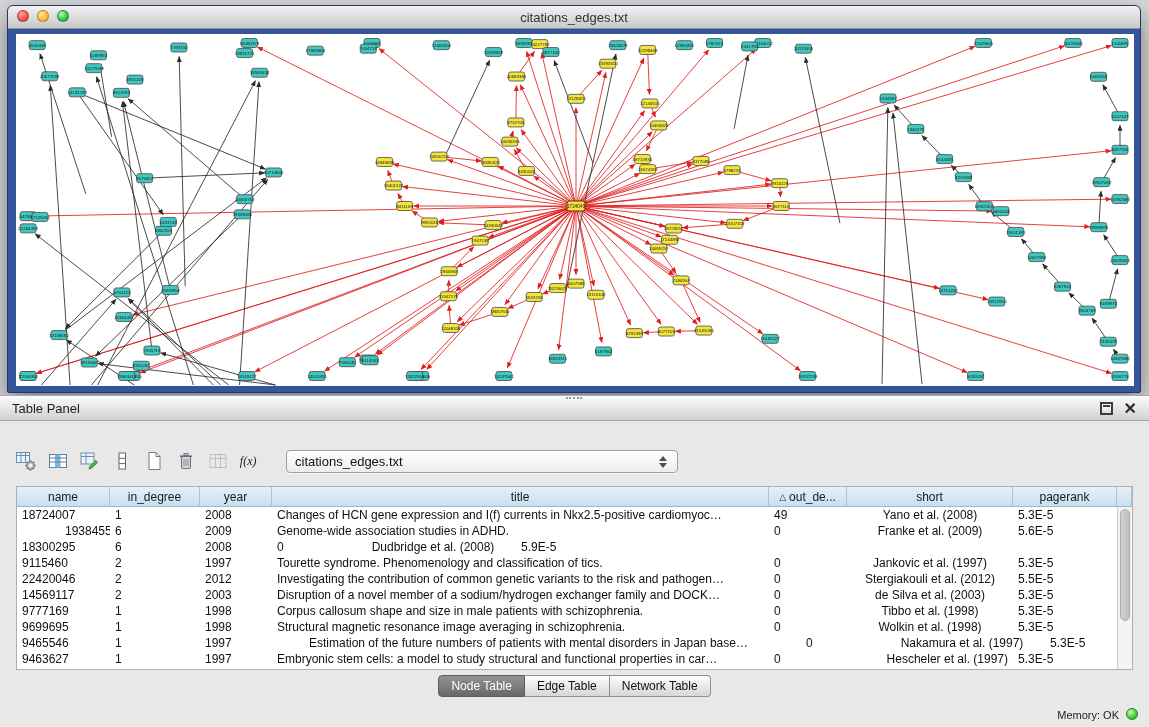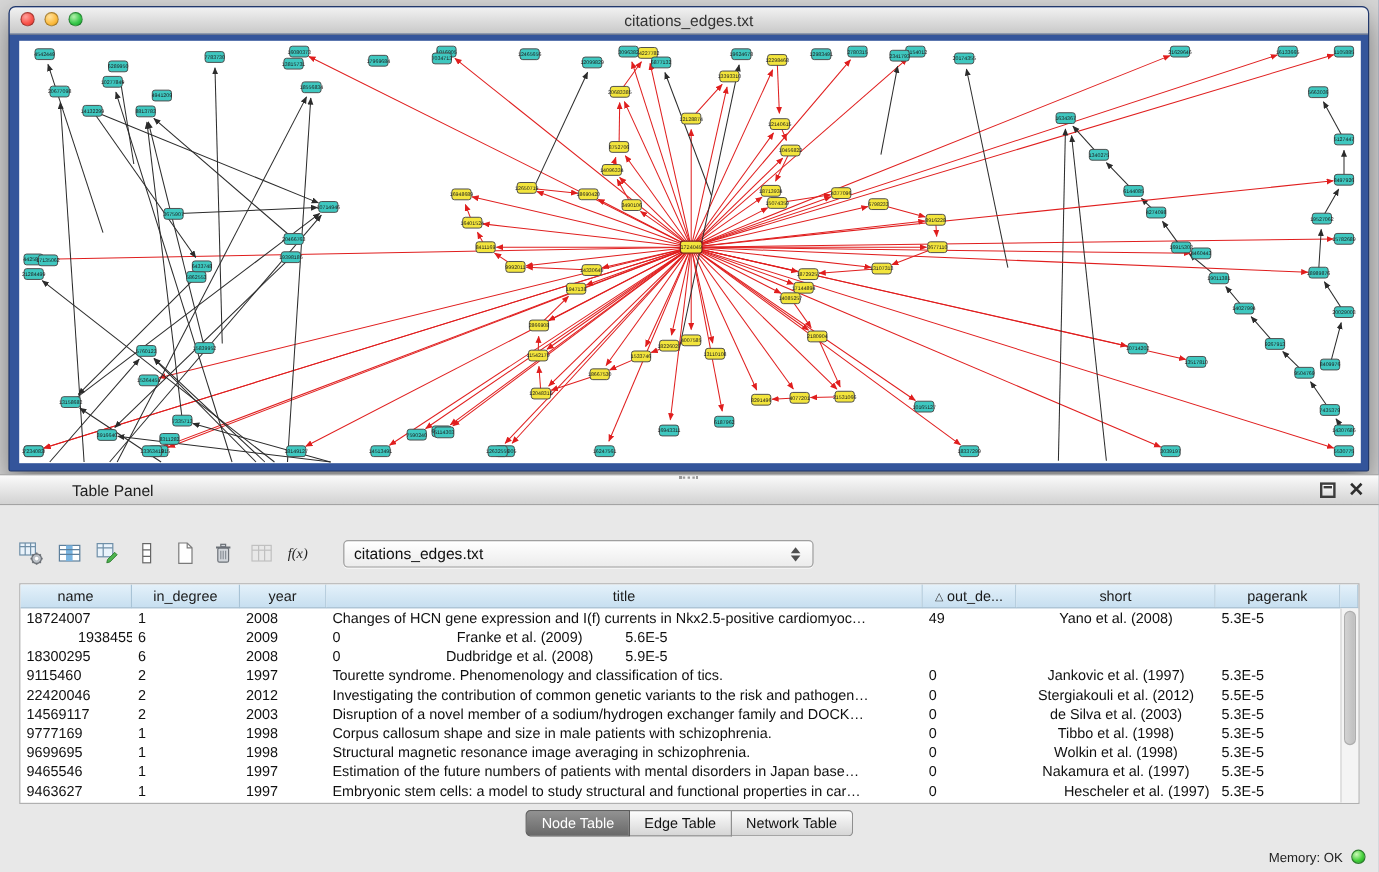--- a/index.html
+++ b/index.html
@@ -26,21 +26,21 @@
   .light.yellow{background:radial-gradient(circle at 35% 30%,#ffe2a0,#fdbc40 60%,#df9b22);}
   .light.green{background:radial-gradient(circle at 35% 30%,#b7f2ae,#33c748 60%,#1f9e33);}
   .canvas{position:absolute;left:8px;top:28px;width:1118px;height:352px;background:#ffffff;overflow:hidden;}
   .canvas svg{display:block;}
   
   .panel-header{
     position:absolute;left:0;top:395px;width:1149px;height:26px;box-sizing:border-box;
     background:linear-gradient(#fbfbfb,#d2d2d2);
     border-top:1px solid #ababab;border-bottom:1px solid #a3a3a3;
   }
-  .panel-title{position:absolute;left:12px;top:5px;font-size:13px;color:#1d1d1d;margin-left:48px;}
+  .panel-title{position:absolute;left:12px;top:5px;font-size:13px;color:#1d1d1d;}
   .grip{position:absolute;left:566px;top:1px;width:16px;height:4px;border-top:2px dotted #9a9a9a;}
   .float-btn{position:absolute;right:36px;top:6px;width:13px;height:13px;border:2px solid #3c3c3c;box-sizing:border-box;background:linear-gradient(#fff,#ddd);}
   .float-btn:after{content:"";position:absolute;left:1px;top:1px;width:7px;height:2px;background:#3c3c3c;}
   .close-btn{position:absolute;right:12px;top:3px;font-size:16px;font-weight:bold;color:#2e2e2e;line-height:19px;cursor:default;}
   
   .panel-body{position:absolute;left:0;top:421px;width:1149px;height:306px;background:#e8e8e8;}
   .toolbar{position:absolute;left:14px;top:448px;height:26px;display:flex;align-items:center;gap:8px;}
   .tool{width:24px;height:24px;display:flex;align-items:center;justify-content:center;border-radius:3px;}
   .combo{
     position:absolute;left:286px;top:450px;width:392px;height:23px;box-sizing:border-box;
@@ -895,20 +895,21 @@
         <div class="td" style="width: 72px; text-align: left;">2008</div>
         <div class="td" style="width: 497px; text-align: left;">Changes of HCN gene expression and I(f) currents in Nkx2.5-positive cardiomyoc…</div>
         <div class="td" style="width: 78px; text-align: left;">49</div>
         <div class="td" style="width: 166px; text-align: center;">Yano et al. (2008)</div>
         <div class="td" style="width: 104px; text-align: left;">5.3E-5</div>
       </div>
       <div class="tr">
         <div class="td" style="width: 93px; text-align: left; padding-left: 48px;">19384554</div>
         <div class="td" style="width: 90px; text-align: left;">6</div>
         <div class="td" style="width: 72px; text-align: left;">2009</div>
+        <div class="td" style="width: 497px; text-align: left;">Genome-wide association studies in ADHD.</div>
         <div class="td" style="width: 78px; text-align: left;">0</div>
         <div class="td" style="width: 166px; text-align: center;">Franke et al. (2009)</div>
         <div class="td" style="width: 104px; text-align: left;">5.6E-5</div>
       </div>
       <div class="tr">
         <div class="td" style="width: 93px; text-align: left;">18300295</div>
         <div class="td" style="width: 90px; text-align: left;">6</div>
         <div class="td" style="width: 72px; text-align: left;">2008</div>
         <div class="td" style="width: 78px; text-align: left;">0</div>
         <div class="td" style="width: 166px; text-align: center;">Dudbridge et al. (2008)</div>
@@ -956,21 +957,21 @@
         <div class="td" style="width: 72px; text-align: left;">1998</div>
         <div class="td" style="width: 497px; text-align: left;">Structural magnetic resonance image averaging in schizophrenia.</div>
         <div class="td" style="width: 78px; text-align: left;">0</div>
         <div class="td" style="width: 166px; text-align: center;">Wolkin et al. (1998)</div>
         <div class="td" style="width: 104px; text-align: left;">5.3E-5</div>
       </div>
       <div class="tr">
         <div class="td" style="width: 93px; text-align: left;">9465546</div>
         <div class="td" style="width: 90px; text-align: left;">1</div>
         <div class="td" style="width: 72px; text-align: left;">1997</div>
-        <div class="td" style="width: 497px; text-align: left;">Estimation of the future numbers of patients with mental disorders in Japan base…</div>
+        <div class="td" style="width: 497px; text-align: left; margin-left: 32px;">Estimation of the future numbers of patients with mental disorders in Japan base…</div>
         <div class="td" style="width: 78px; text-align: left;">0</div>
         <div class="td" style="width: 166px; text-align: center;">Nakamura et al. (1997)</div>
         <div class="td" style="width: 104px; text-align: left;">5.3E-5</div>
       </div>
       <div class="tr">
         <div class="td" style="width: 93px; text-align: left;">9463627</div>
         <div class="td" style="width: 90px; text-align: left;">1</div>
         <div class="td" style="width: 72px; text-align: left;">1997</div>
         <div class="td" style="width: 497px; text-align: left;">Embryonic stem cells: a model to study structural and functional properties in car…</div>
         <div class="td" style="width: 78px; text-align: left;">0</div>

